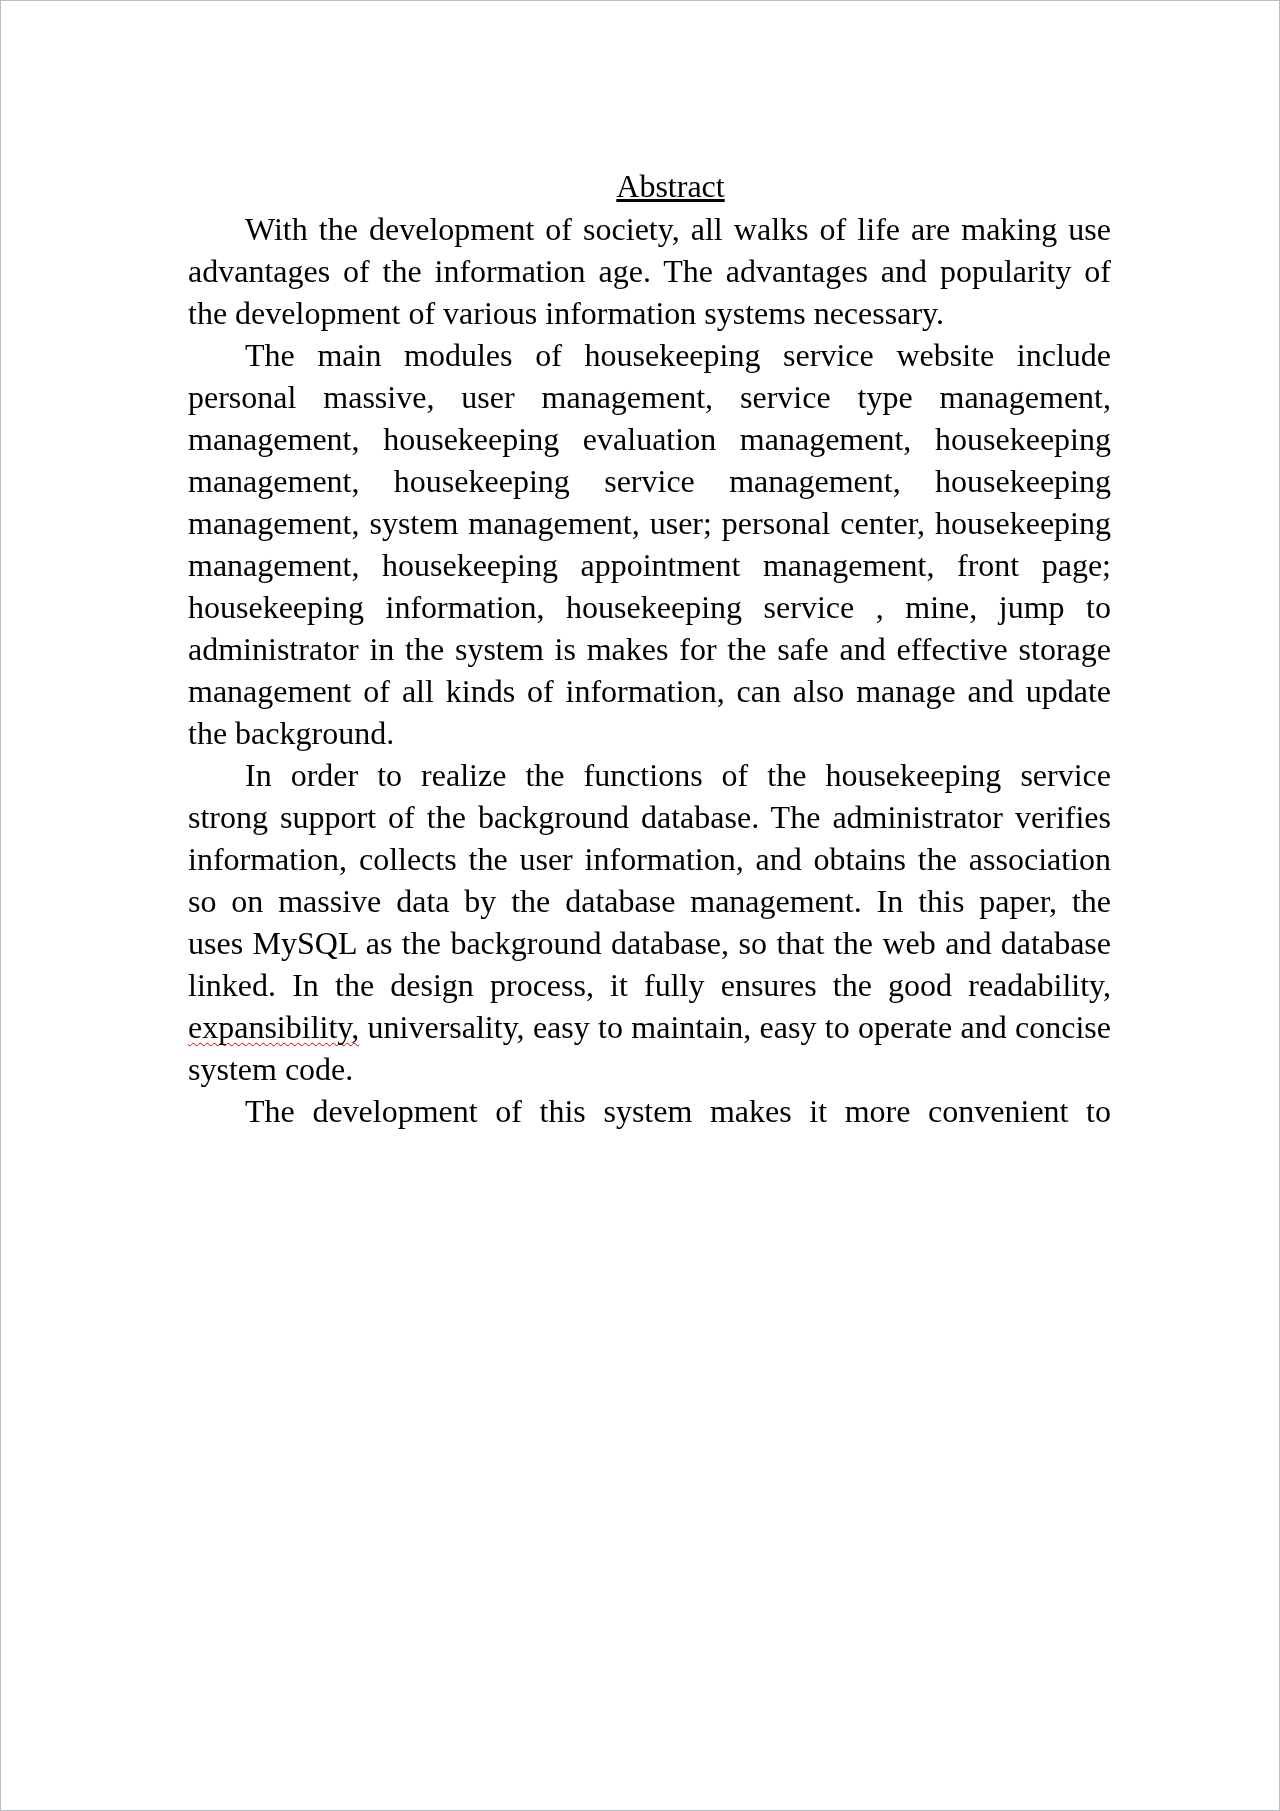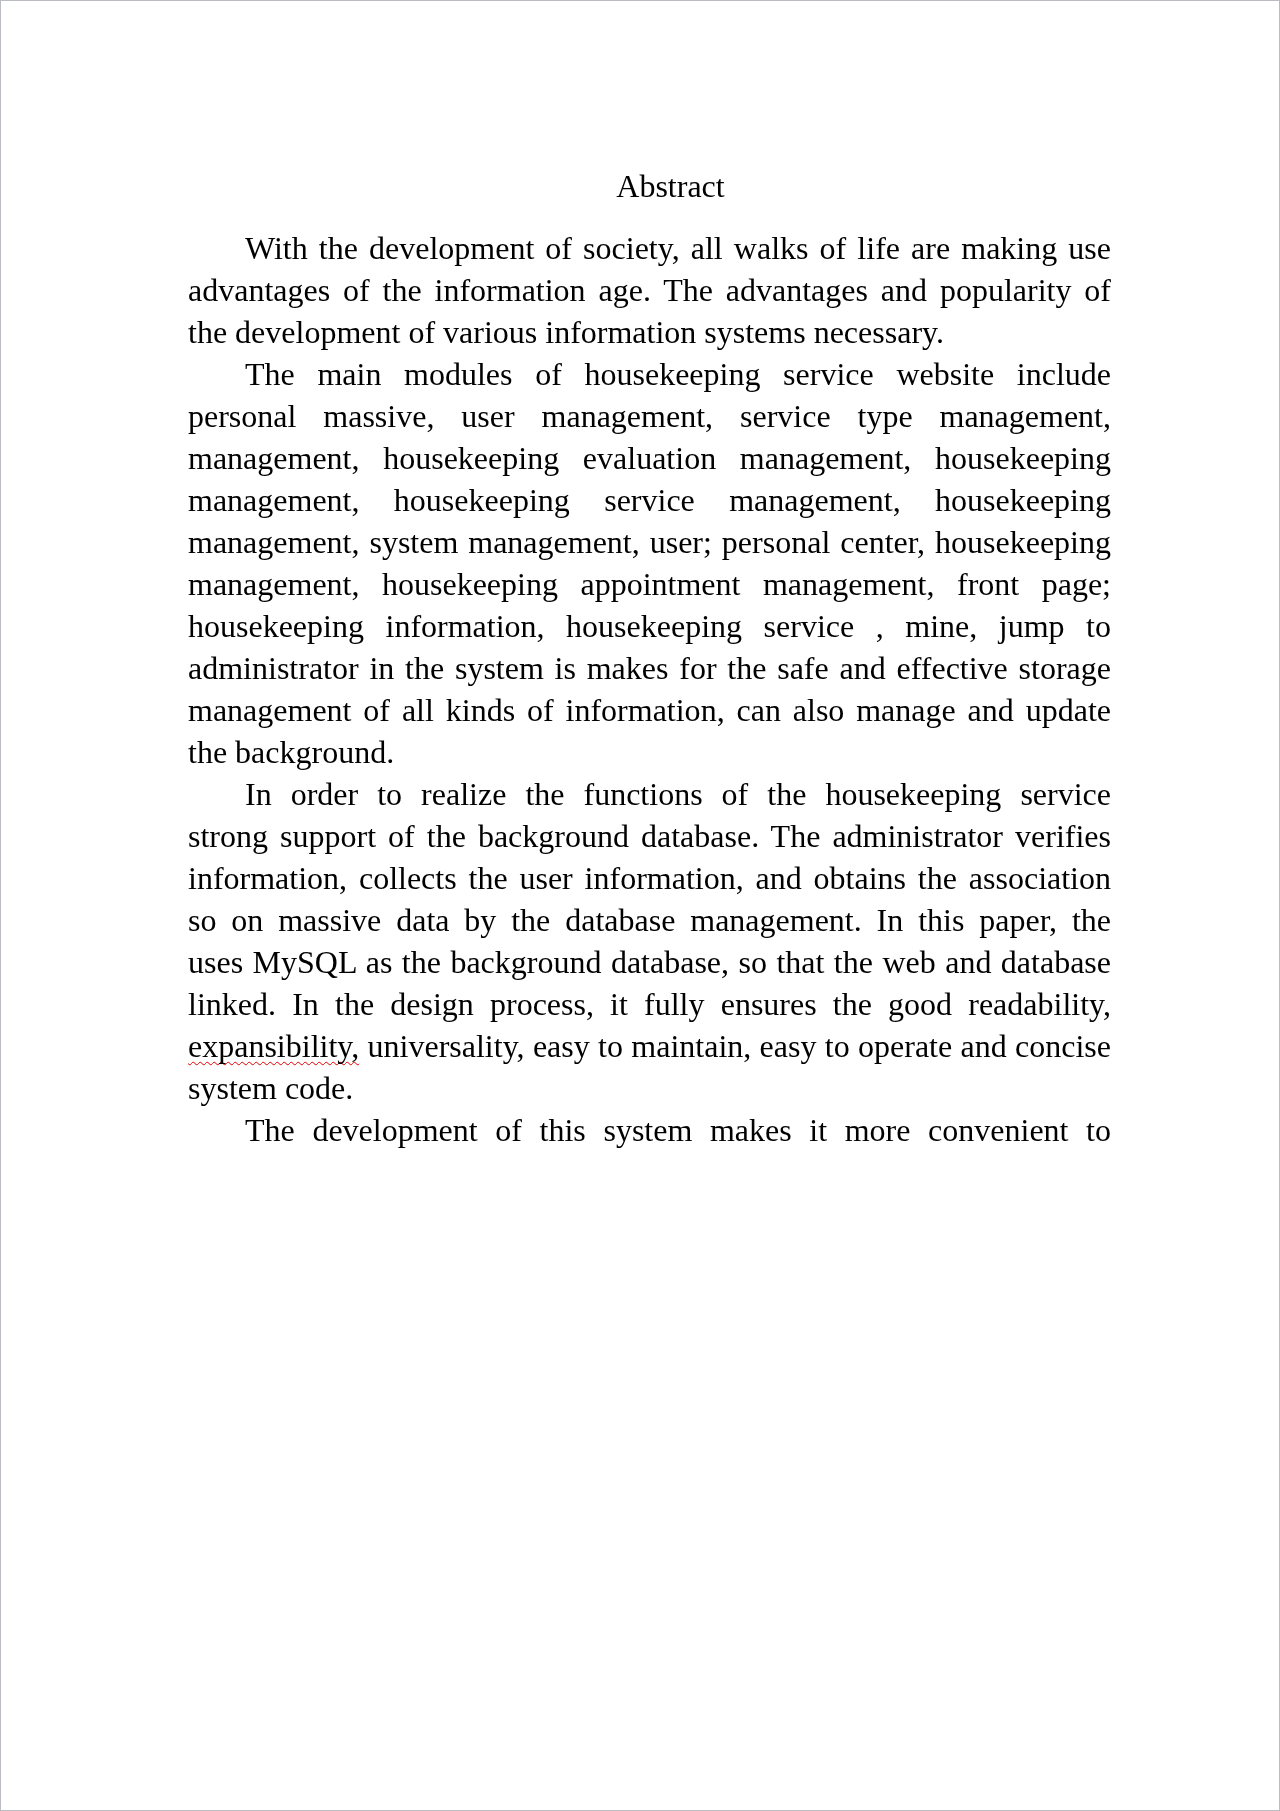--- a/index.html
+++ b/index.html
@@ -17,22 +17,22 @@
     position:absolute;
     left:187px;top:0;
     width:923px;
     padding-top:163px;
   }
   .title{
     font-size:32px;
     line-height:44px;
     text-align:center;
     padding-left:42px;   
-    margin-bottom:19px;
     white-space:nowrap;
+    text-decoration:underline;
   }
   .para{margin:0}
   .line{
     font-size:32px;
     line-height:42px;
     height:42px;
     overflow:hidden;
   }
   .justify{
     text-align:justify;

